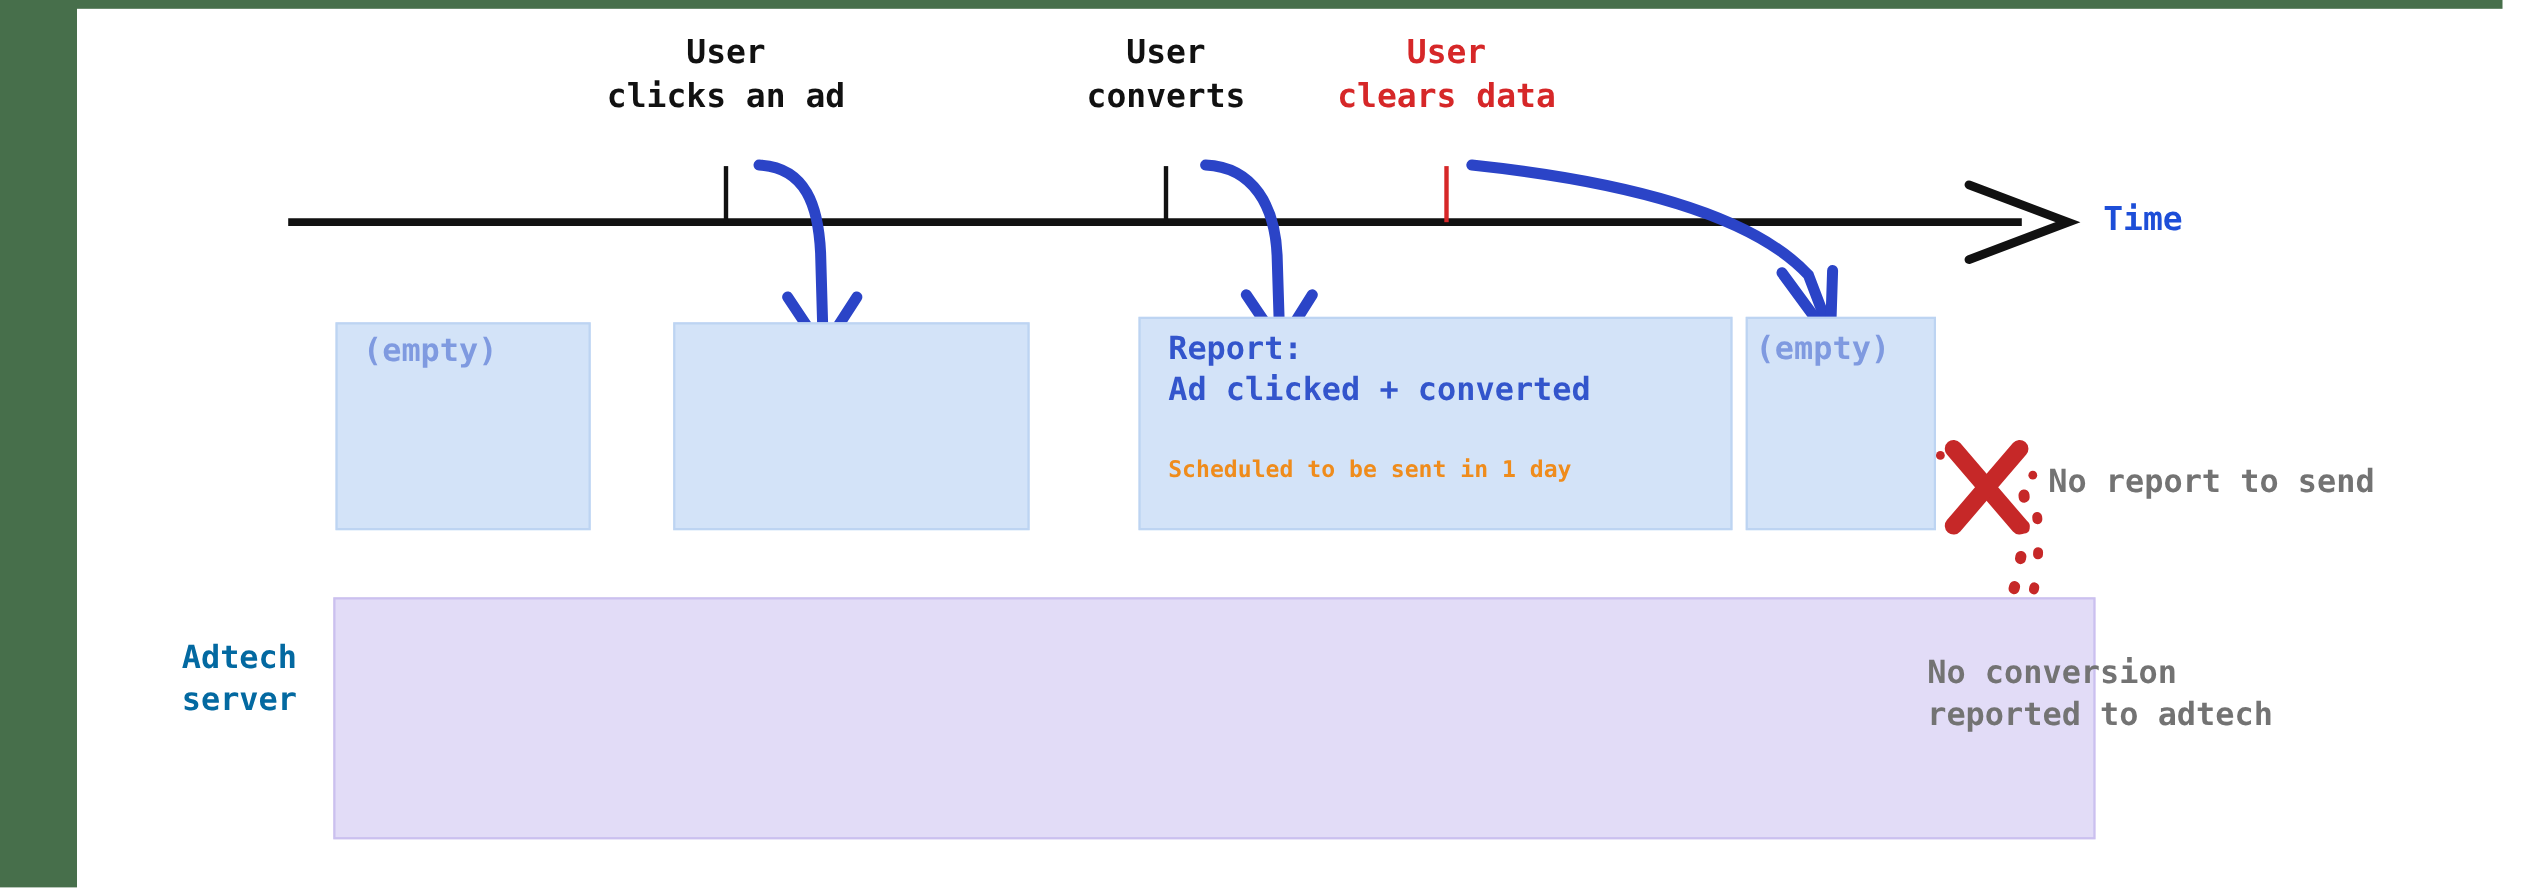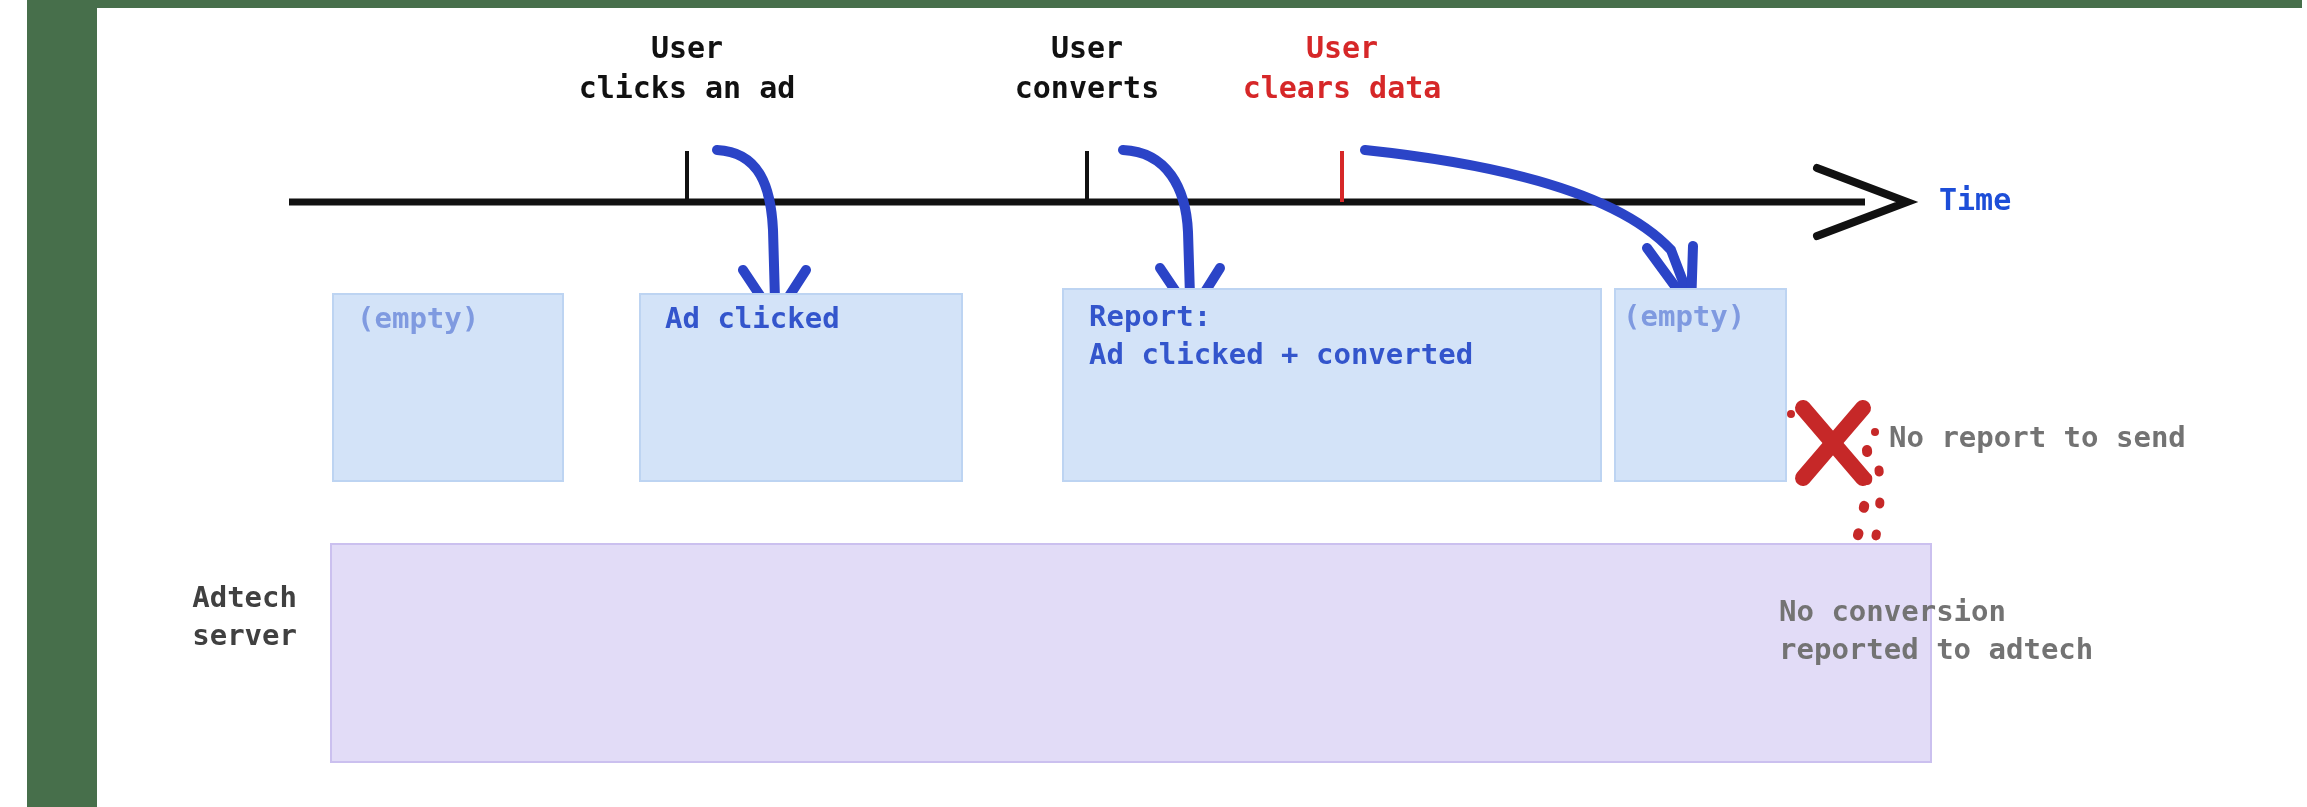--- a/index.html
+++ b/index.html
@@ -7,21 +7,20 @@
     padding: 0;
     background: #ffffff;
   }
   #canvas {
     position: relative;
     width: 2275px;
     height: 807px;
     background: #ffffff;
     overflow: hidden;
     font-family: "DejaVu Sans Mono", "Liberation Mono", monospace;
-    margin-left: 27px;
   }
   .left-band {
     position: absolute;
     left: 0; top: 0;
     width: 70px; height: 807px;
     background: #476f4b;
   }
   .top-band {
     position: absolute;
     left: 70px; top: 0;
@@ -60,21 +59,21 @@
   
   .row-label {
     position: absolute;
     text-align: right;
     font-weight: bold;
     font-size: 29px;
     line-height: 1.32;
     white-space: pre-line;
   }
   .row-label.browser { color: #3355cc; }
-  .row-label.adtech  { color: #404040; }
+  .row-label.adtech  { color: #0369a1; }
 
   
   .storage-box {
     position: absolute;
     background: #d3e3f8;
     border: 2px solid #bdd4f2;
     box-sizing: border-box;
   }
   .box-text {
     position: absolute;
@@ -182,25 +181,25 @@
   <div class="time-label" style="left:1912px; top:182px;">Time</div>
 
 
   <div class="row-label adtech" style="left:80px; top:578px; width:190px;">Adtech
 server</div>
 
   <div class="storage-box" style="left:305px; top:293px; width:232px; height:189px;"></div>
   <div class="box-text empty" style="left:330px; top:300px; width:210px;">(empty)</div>
 
   <div class="storage-box" style="left:612px; top:293px; width:324px; height:189px;"></div>
-  <div class="box-text" style="left:638px; top:300px; width:300px;">Ad clicked</div>
 
   <div class="storage-box" style="left:1035px; top:288px; width:540px; height:194px;"></div>
   <div class="box-text" style="left:1062px; top:298px; width:520px;">Report:
 Ad clicked + converted</div>
+  <div class="box-note" style="left:1062px; top:415px; width:510px;">Scheduled to be sent in 1 day</div>
 
   <div class="storage-box" style="left:1587px; top:288px; width:173px; height:194px;"></div>
   <div class="box-text empty" style="left:1596px; top:298px; width:180px;">(empty)</div>
 
   <div class="server-box" style="left:303px; top:543px; width:1602px; height:220px;"></div>
 
   <div class="annotation" style="left:1862px; top:418px; width:440px;">No report to send</div>
 
   <div class="annotation" style="left:1752px; top:592px; width:540px;">No conversion
 reported to adtech</div>

